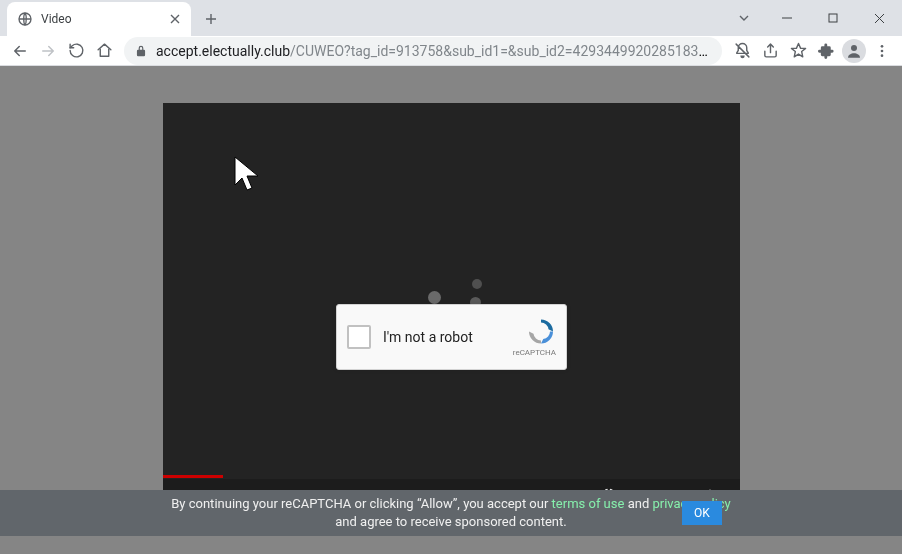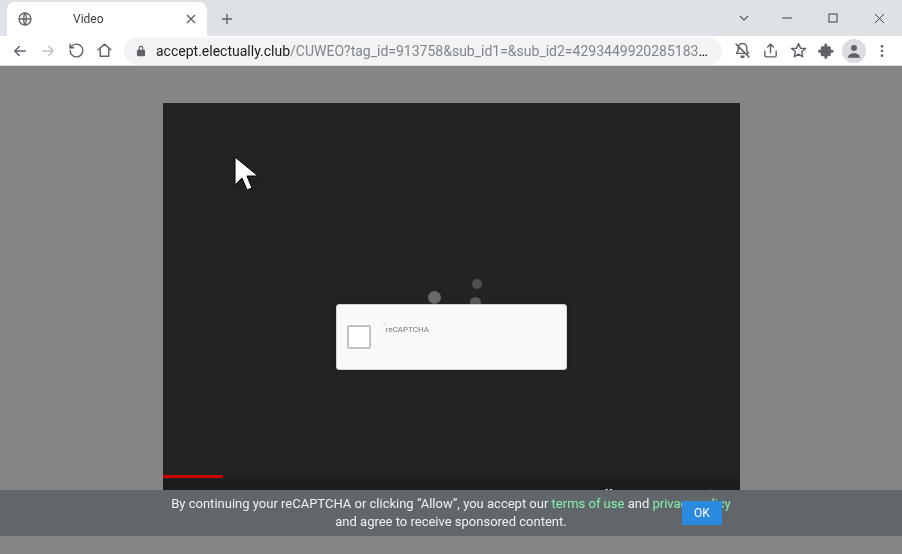--- a/index.html
+++ b/index.html
@@ -1,20 +1,20 @@
 <!DOCTYPE html>
 <html><head>
 <meta charset="utf-8">
 <style>
 * { margin: 0; padding: 0; box-sizing: border-box; font-family: -apple-system, BlinkMacSystemFont, "Segoe UI", Roboto, Arial, sans-serif; }
 html, body { width: 902px; height: 554px; overflow: hidden; background: #fff; }
 
 
 .titlebar { height: 36px; background: #dee1e6; display: flex; align-items: flex-end; position: relative; }
-.tab { height: 34px; width: 200px; background: #fff; border-radius: 8px 8px 0 0; display: flex; align-items: center; padding: 0 8px 0 10px; margin-left: 7px; position: relative; gap: 32px; }
+.tab { height: 34px; width: 184px; background: #fff; border-radius: 8px 8px 0 0; display: flex; align-items: center; padding: 0 8px 0 10px; margin-left: 7px; position: relative; }
 .tab .globe { width: 16px; height: 16px; margin-right: 8px; flex-shrink: 0; }
 .tab .title { font-size: 12px; color: #3c4043; flex: 1; white-space: nowrap; overflow: hidden; text-overflow: ellipsis; }
 .tab .close { width: 16px; height: 16px; display: flex; align-items: center; justify-content: center; color: #5f6368; cursor: pointer; border-radius: 50%; }
 .newtab { width: 28px; height: 28px; display: flex; align-items: center; justify-content: center; margin-left: 6px; margin-bottom: 3px; color: #5f6368; cursor: pointer; border-radius: 50%; }
 .window-controls { position: absolute; right: 0; top: 0; height: 36px; display: flex; align-items: center; }
 .window-controls .wc { width: 46px; height: 30px; display: flex; align-items: center; justify-content: center; color: #3c4043; cursor: pointer; }
 .window-controls .chev { width: 40px; }
 
 
 .toolbar { height: 30px; background: #fff; border-bottom: 1px solid #dadce0; display: flex; align-items: center; padding: 0 6px; }
@@ -39,21 +39,21 @@
 .dots { position: absolute; top: 174px; left: 253px; width: 70px; height: 40px; }
 .dots span { position: absolute; width: 13px; height: 13px; border-radius: 50%; background: #6a6a6a; }
 .dots .d1 { left: 12px; top: 14px; }
 .dots .d2 { left: 56px; top: 2px; background: #4f4f4f; width: 10px; height: 10px; }
 .dots .d3 { left: 54px; top: 20px; background: #5a5a5a; width: 11px; height: 11px; }
 
 
 .captcha { position: absolute; top: 201px; left: 173px; width: 231px; height: 66px; background: #f9f9f9; border: 1px solid #d3d3d3; border-radius: 3px; box-shadow: 0 0 4px rgba(0,0,0,0.1); display: flex; align-items: center; padding: 0 10px; }
 .captcha .box { width: 24px; height: 24px; border: 2px solid #c1c1c1; border-radius: 2px; background: #fff; margin-right: 12px; }
 .captcha .label { font-size: 14px; color: #222; flex: 1; }
-.captcha .logo-col { width: 46px; display: flex; flex-direction: row; align-items: flex-start; }
+.captcha .logo-col { width: 46px; display: flex; flex-direction: column; align-items: flex-end; }
 .captcha .logo { width: 30px; height: 28px; }
 .captcha .brand { font-size: 8px; color: #777; margin-top: 2px; }
 
 
 .progress { position: absolute; left: 0; bottom: 37px; width: 60px; height: 3px; background: #cc0000; }
 
 
 .controls { position: absolute; left: 0; bottom: 0; width: 100%; height: 36px; display: flex; align-items: center; padding: 0 10px; background: rgba(0,0,0,0.2); }
 .controls .vc-btn { width: 28px; height: 28px; display: flex; align-items: center; justify-content: center; color: #e6e6e6; margin-right: 6px; }
 .controls .time { font-size: 12px; color: #e6e6e6; margin: 0 8px; }
@@ -194,20 +194,21 @@
 
 
     <div class="dots">
       <span class="d1"></span>
         <span class="d2"></span>
         <span class="d3"></span>
     </div>
 
     <div class="captcha">
       <div class="box"></div>
+      <div class="label">I'm not a robot</div>
       <div class="logo-col">
         <div class="logo">
           <svg viewBox="0 0 40 36">
               <path d="M20 2a16 16 0 0 1 16 16l-6-3a10 10 0 0 0-10-9z" fill="#1c6ba0"></path>
               <path d="M36 18a16 16 0 0 1-16 16l3-6a10 10 0 0 0 9-10z" fill="#4a90d9"></path>
               <path d="M20 34A16 16 0 0 1 4 18l6 3a10 10 0 0 0 10 9z" fill="#a6a6a6"></path>
             </svg>
         </div>
         <div class="brand">reCAPTCHA</div>
       </div>

